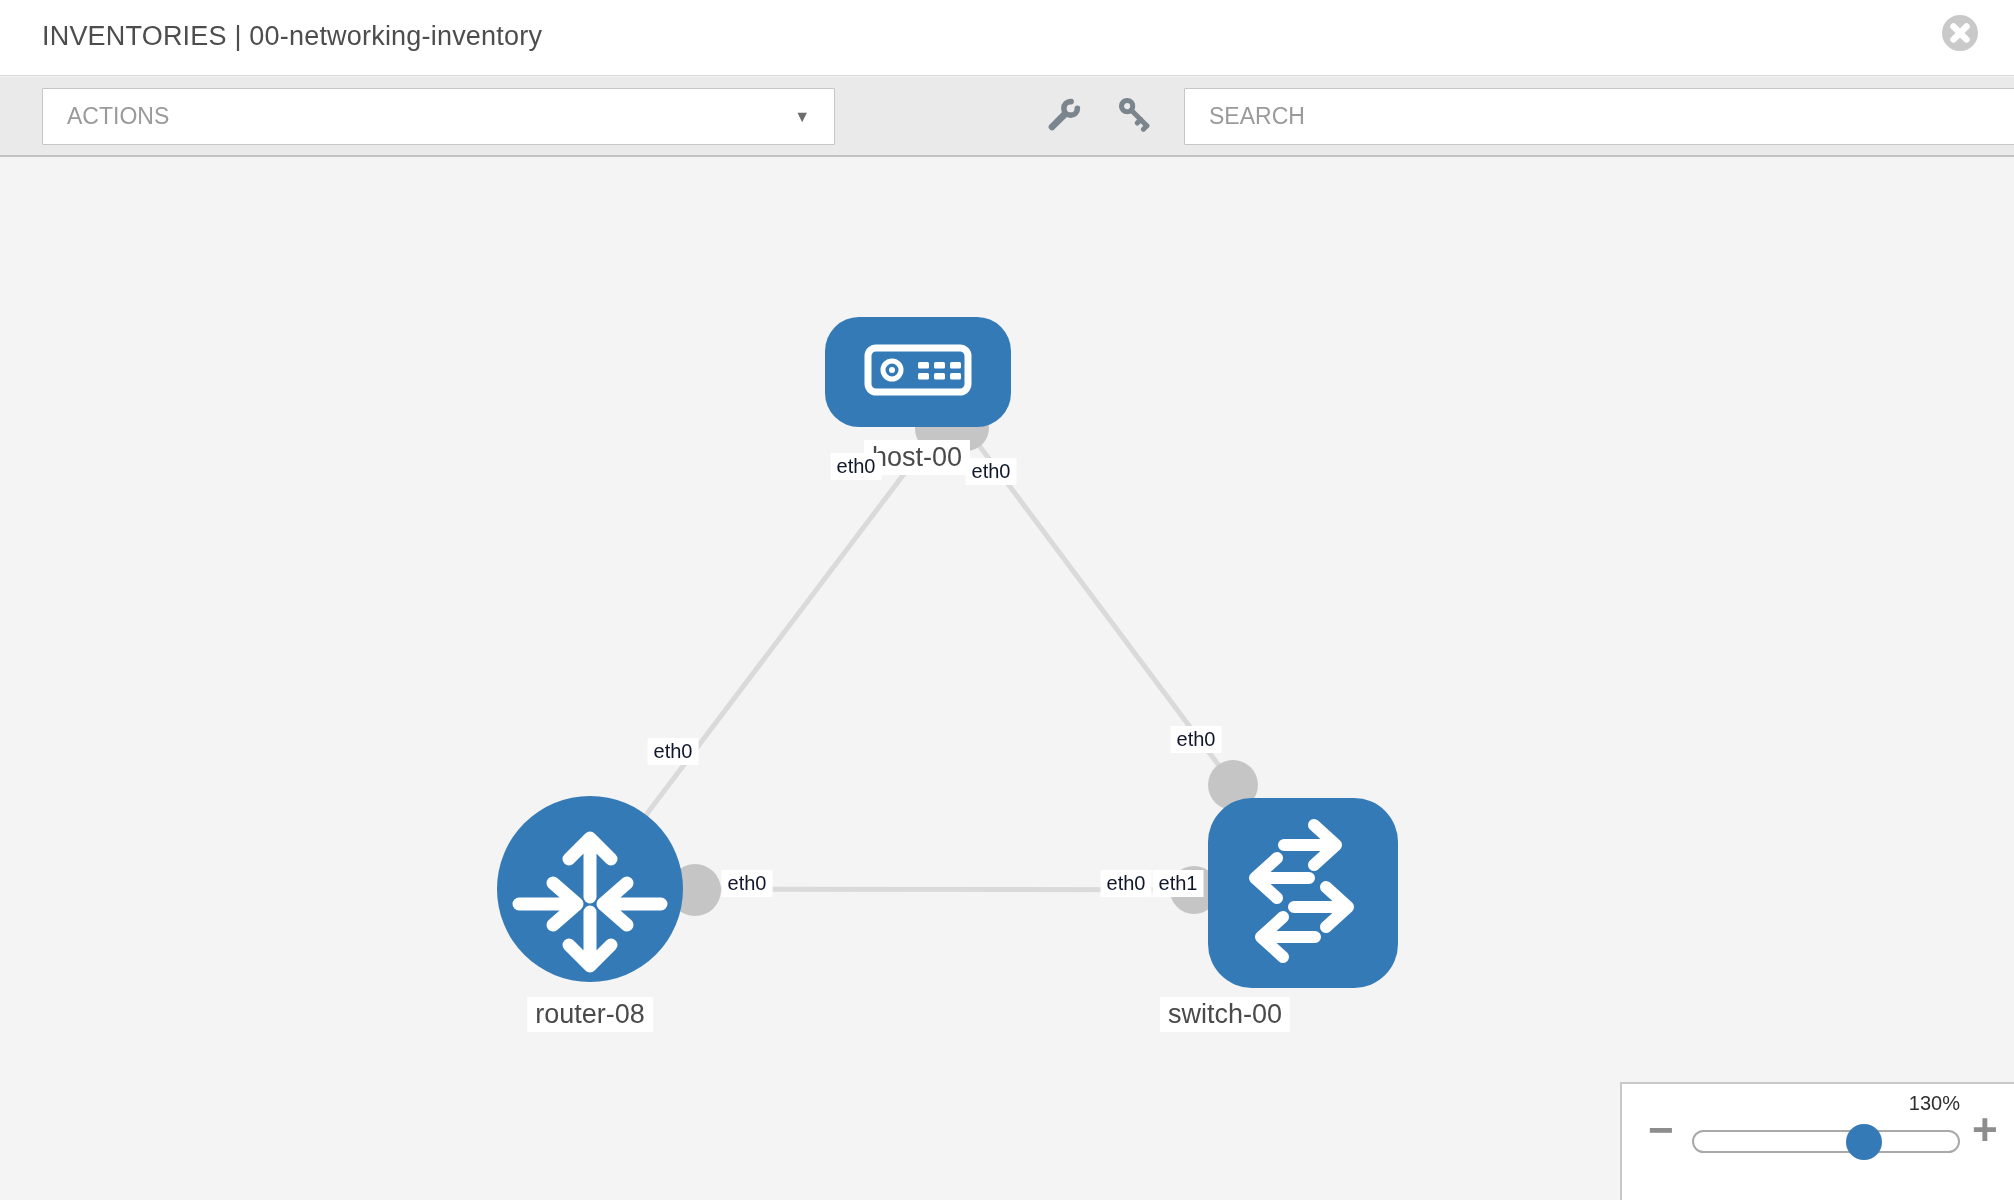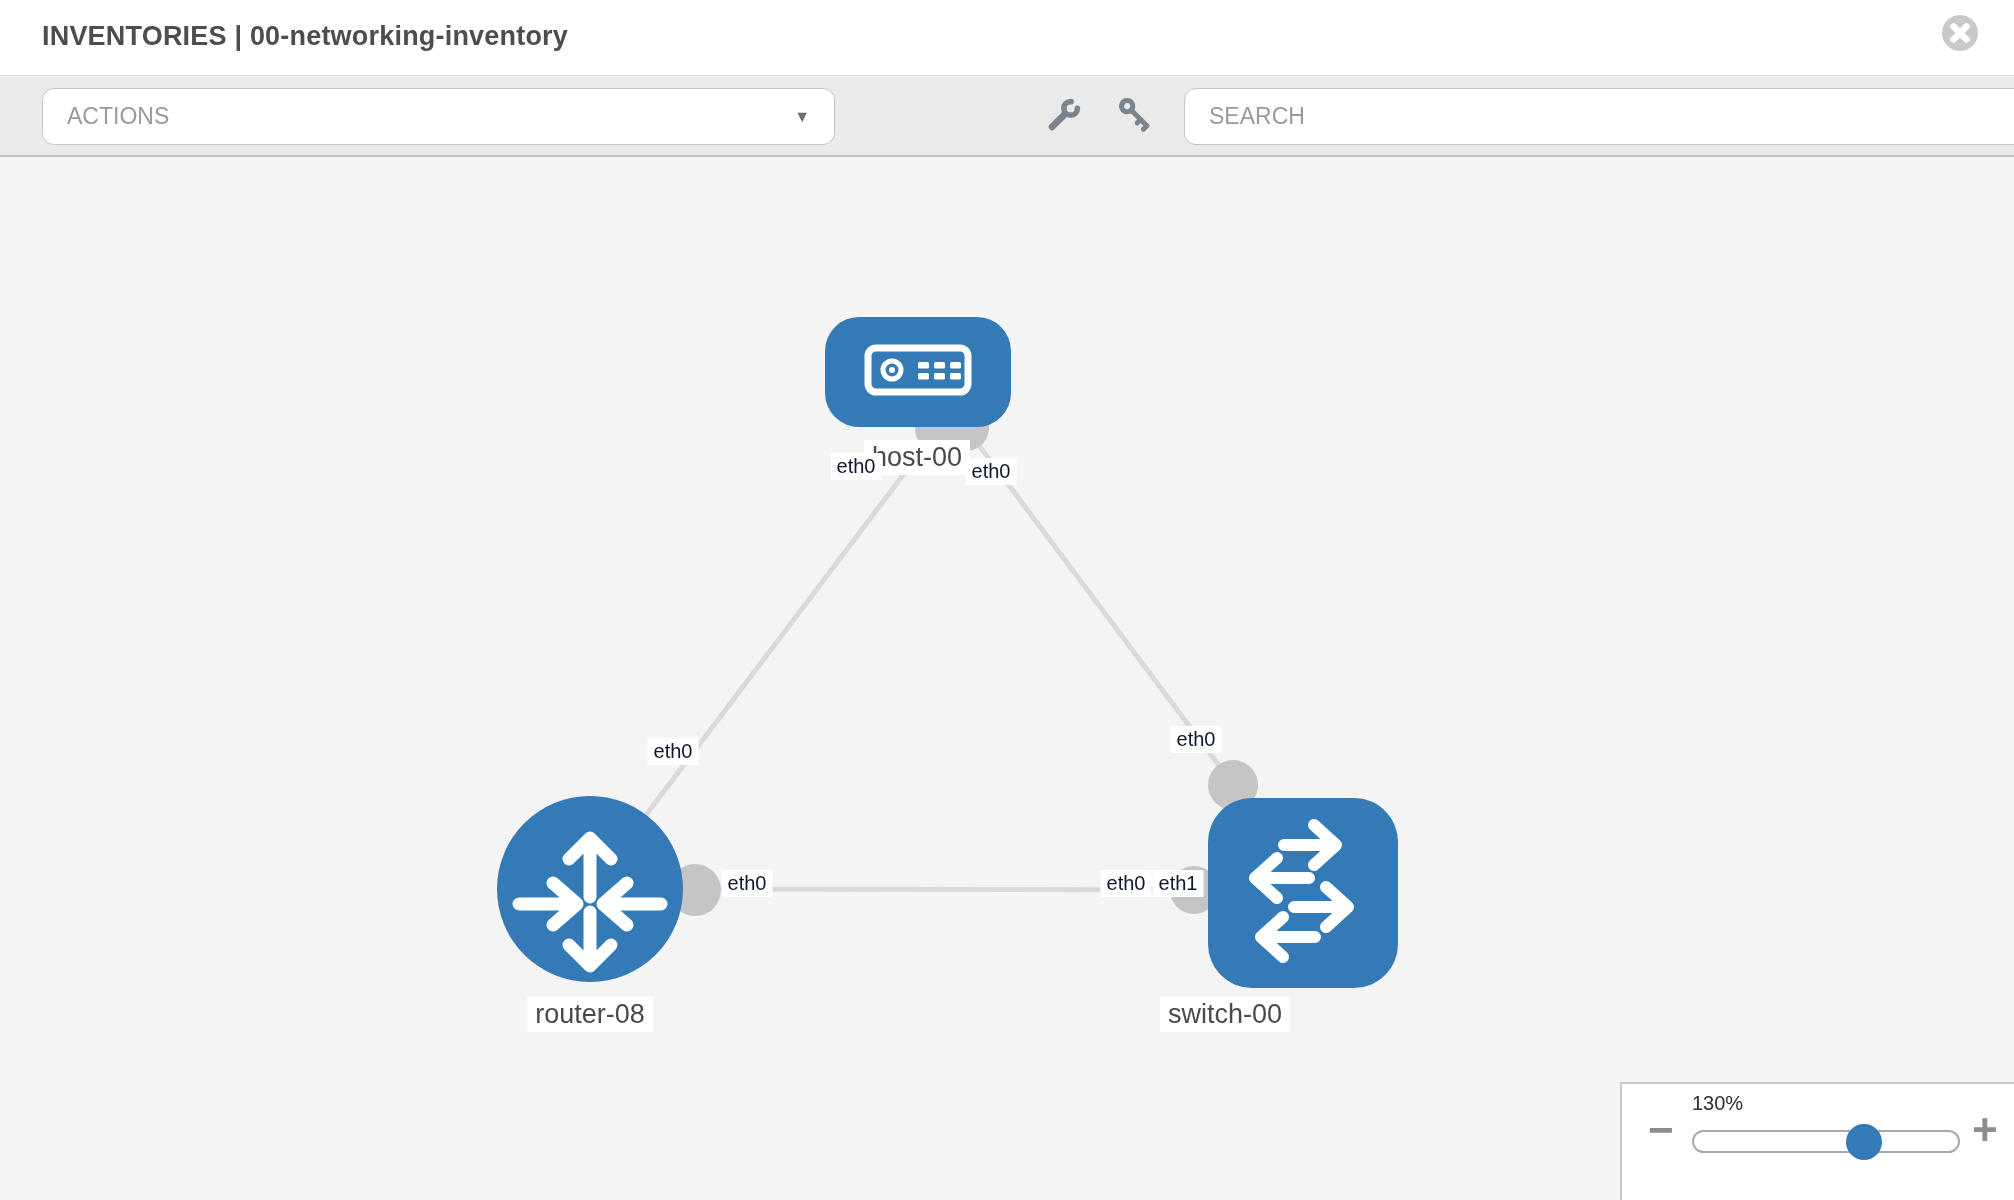--- a/index.html
+++ b/index.html
@@ -2,26 +2,26 @@
 <html><head>
 <meta charset="utf-8">
 <style>
   *{margin:0;padding:0;box-sizing:border-box}
   html,body{width:2014px;height:1200px}
   body{font-family:"Liberation Sans",sans-serif;background:#fff;overflow:hidden}
   #app{position:relative;width:2014px;height:1200px;background:#f4f4f4;overflow:hidden}
 
   
   .header{position:absolute;top:0;left:0;right:0;height:76px;background:#fff;border-bottom:1px solid #d8d8d8;z-index:10}
-  .page-title{position:absolute;left:42px;top:21px;font-size:27px;font-weight:700;color:#4d4d4d;letter-spacing:.2px}
+  .page-title{position:absolute;left:42px;top:21px;font-size:27px;font-weight:400;color:#4d4d4d;letter-spacing:.2px}
   .close-btn{position:absolute;left:1941px;top:14px;width:38px;height:38px;cursor:pointer}
 
   
   .toolbar{position:absolute;top:77px;left:0;right:0;height:80px;background:#eaeaea;border-bottom:2px solid #c2c2c2;z-index:10}
-  .select{position:absolute;top:11px;height:57px;background:#fff;border:1px solid #c6c6c6;border-radius:12px;display:flex;align-items:center;justify-content:space-between;padding:0 24px;color:#9a9a9a;font-size:23px;cursor:pointer}
+  .select{position:absolute;top:11px;height:57px;background:#fff;border:1px solid #c6c6c6;border-radius:1px;display:flex;align-items:center;justify-content:space-between;padding:0 24px;color:#9a9a9a;font-size:23px;cursor:pointer}
   .select .caret{color:#6d6d6d;font-size:16px;line-height:1}
   #actions-select{left:42px;width:793px}
   #search-select{left:1184px;width:905px}
   .tool-icon{position:absolute;top:16px;width:46px;height:46px;display:flex;align-items:center;justify-content:center;cursor:pointer}
   #wrench-btn{left:1042px}
   #key-btn{left:1112px}
 
   
   .canvas{position:absolute;top:157px;left:0;width:2014px;height:1043px;background:#f4f4f4;z-index:1}
   svg.links{position:absolute;left:0;top:0;z-index:1}
@@ -37,21 +37,21 @@
   #port-h-left{left:856px;top:296px}
   #port-h-right{left:991px;top:301px}
   #port-mid-rh{left:673px;top:581px}
   #port-sw-top{left:1196px;top:569px}
   #port-r-eth0{left:747px;top:713px}
   #port-overlap-under{left:1126px;top:713px;z-index:3}
   #port-overlap-top{left:1178px;top:713px;z-index:4}
 
   
   .zoom-panel{position:absolute;left:1620px;top:1082px;width:404px;height:128px;background:#fff;border:2px solid #c8c8c8;z-index:6}
-  .zoom-level{position:absolute;top:8px;left:70px;width:268px;text-align:left;font-size:20px;color:#2f2f2f}
+  .zoom-level{position:absolute;top:8px;left:70px;width:268px;text-align:right;font-size:20px;color:#2f2f2f}
   .zoom-minus,.zoom-plus{position:absolute;top:24px;font-size:44px;font-weight:700;color:#8d8d8d;line-height:44px;cursor:pointer;user-select:none}
   .zoom-minus{left:26px}
   .zoom-plus{left:350px}
   .zoom-track{position:absolute;left:70px;top:46px;width:268px;height:23px;border:2px solid #a9a9a9;border-radius:12px;background:#fff;cursor:pointer}
   .zoom-thumb{position:absolute;left:64.5%;top:50%;width:36px;height:36px;border-radius:50%;background:#337ab7;transform:translate(-50%,-50%);cursor:grab}
 </style>
 </head>
 <body>
 
 <div id="app">

